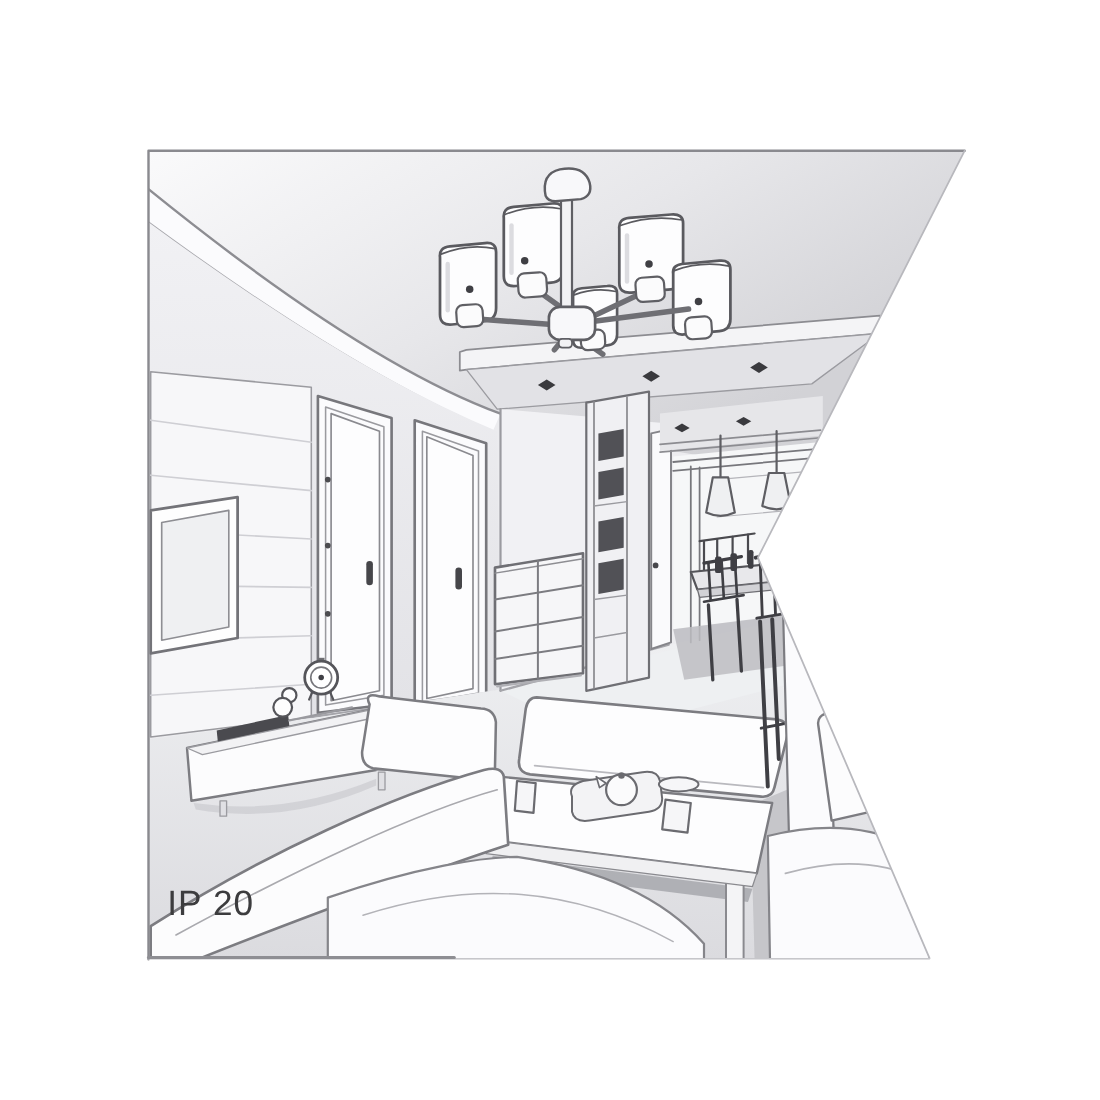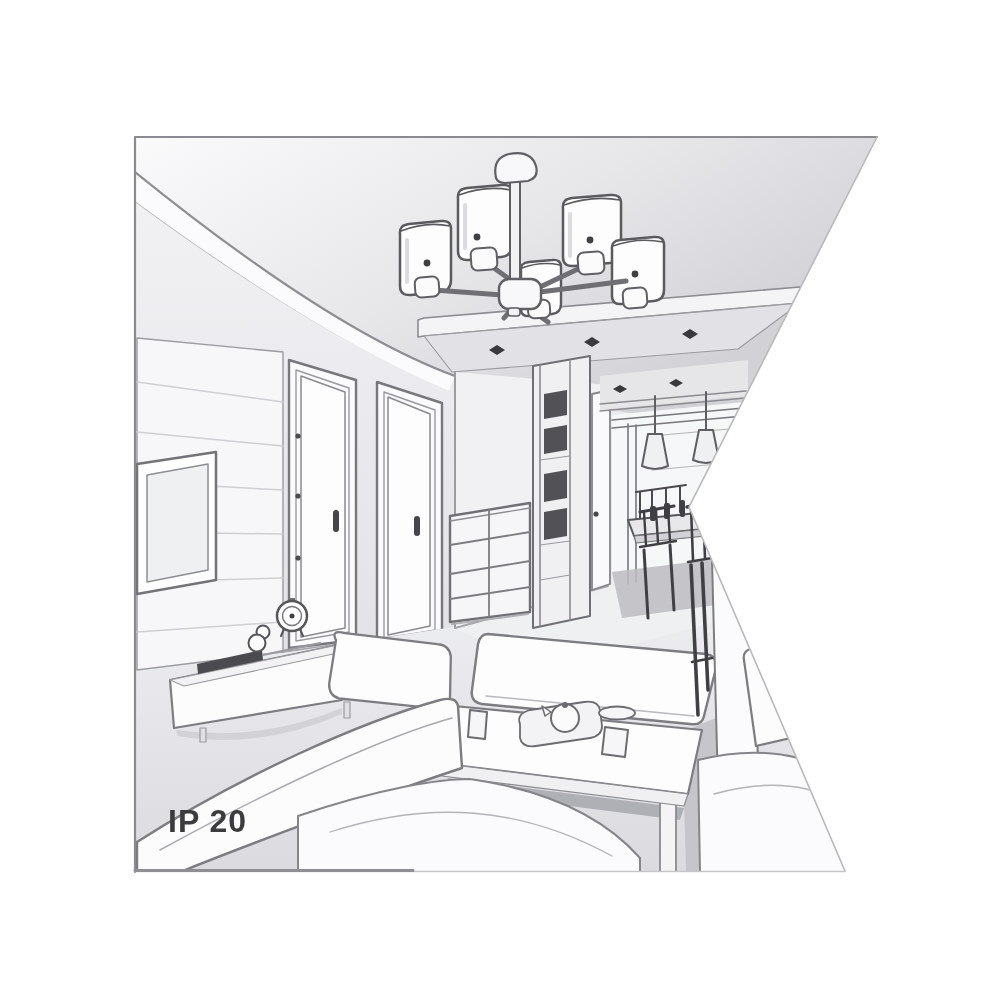--- a/index.html
+++ b/index.html
@@ -1,20 +1,20 @@
 <!DOCTYPE html>
 <html><head>
 <meta charset="utf-8">
 <style>
   html,body{margin:0;padding:0;background:#ffffff;}
   .canvas{position:relative;width:1000px;height:1000px;background:#ffffff;overflow:hidden;
           font-family:"Liberation Sans", sans-serif;}
   .scene-svg{position:absolute;left:0;top:0;width:1000px;height:1000px;display:block;}
   svg *{stroke-linejoin:round;stroke-linecap:round;}
-  .ip-label{position:absolute;left:168px;top:803px;font-size:32px;font-weight:700;
+  .ip-label{position:absolute;left:152px;top:803px;font-size:32px;font-weight:400;
             color:#3c3c3e;letter-spacing:1px;user-select:none;}
 </style>
 </head>
 <body>
 
 <div class="canvas">
   <svg class="scene-svg" viewBox="0 0 1000 1000">
     <defs>
       <clipPath id="clipFrame">
         <path d="M135,137 L877,137 L689,507 L845,872 L135,872 Z"></path>

